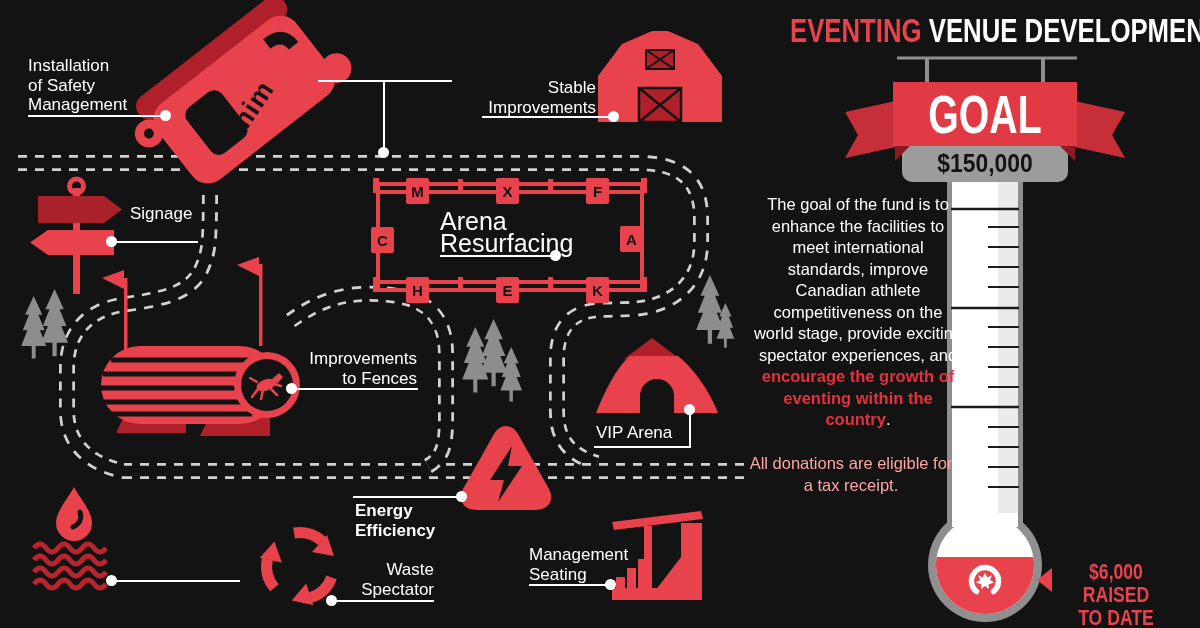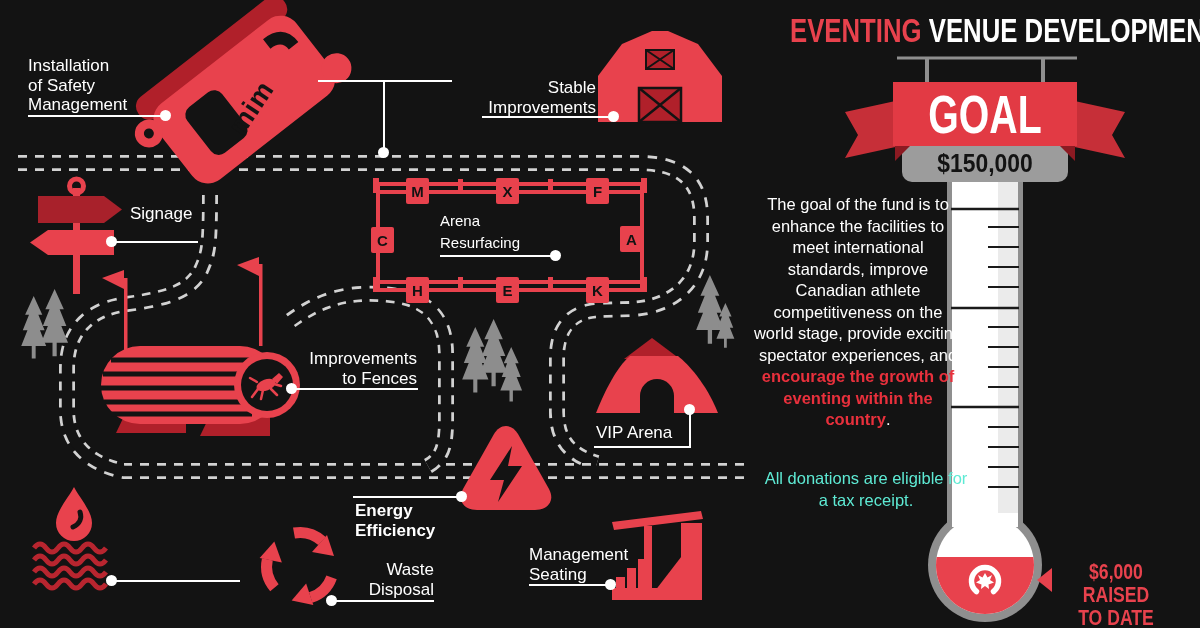--- a/index.html
+++ b/index.html
@@ -8,37 +8,37 @@
   .art{position:absolute;left:0;top:0;}
   .course-label{position:absolute;color:#fff;font-size:17px;line-height:19.5px;
                 white-space:pre-line;font-weight:normal;}
   .ta-c{text-align:center;} .ta-r{text-align:right;}
   .cline{position:absolute;background:#fff;height:2px;}
   .cline.v{width:2px;}
   .cdot{position:absolute;width:11px;height:11px;border-radius:50%;background:#fff;}
   .arena-letter{position:absolute;width:23px;height:26px;background:#e8424d;color:#131313;
                 font-weight:bold;font-size:15px;display:flex;align-items:center;
                 justify-content:center;border-radius:2px;}
-  .arena-caption{position:absolute;left:440px;top:210px;color:#fff;font-size:15px;
+  .arena-caption{position:absolute;left:440px;top:210px;color:#fff;font-size:25px;
                  line-height:22px;white-space:pre-line;}
   .mim-text{position:absolute;left:222px;top:92px;width:60px;transform:rotate(-56deg);
             font-size:27px;font-weight:bold;color:#131313;letter-spacing:1px;}
   .page-title{position:absolute;left:735px;top:12px;width:500px;margin:0;text-align:center;
               font-size:33px;font-weight:bold;letter-spacing:0;color:#fff;
               transform:scaleX(.78);transform-origin:center;white-space:nowrap;}
   .page-title .hl{color:#e8424d;}
   .goal-word{position:absolute;left:885px;top:84px;width:200px;text-align:center;color:#fff;
              font-size:53px;font-weight:bold;transform:scaleX(.74);transform-origin:center;}
   .goal-amount{position:absolute;left:902px;top:148px;width:166px;text-align:center;color:#131313;
                font-size:26px;font-weight:bold;transform:scaleX(.88);transform-origin:center;}
   .fund-desc{position:absolute;left:744px;top:186px;width:212px;text-align:center;color:#fff;
              font-size:16.5px;line-height:21.5px;margin:8px;}
   .fund-desc .em{color:#e8303c;font-weight:bold;}
-  .tax-note{position:absolute;left:744px;top:452px;width:212px;text-align:center;color:#5eead4;
-            font-size:16.5px;line-height:21.5px;margin:16px;}
+  .tax-note{position:absolute;left:744px;top:452px;width:212px;text-align:center;color:#fca5a5;
+            font-size:16.5px;line-height:21.5px;margin:1px;}
   .raised-note{position:absolute;left:1046px;top:560px;width:140px;text-align:center;color:#e8424d;
                font-size:22px;line-height:23px;font-weight:bold;white-space:pre-line;
                transform:scaleX(.8);transform-origin:center;}
   
   .lb-safety{left:28px;top:56px;}
   .lb-cross{left:300px;top:18px;width:170px;}
   .lb-stable{left:480px;top:78px;width:116px;}
   .lb-signage{left:130px;top:204px;}
   .lb-fences{left:295px;top:349px;width:122px;}
   .lb-water{left:138px;top:541px;width:102px;}
@@ -279,21 +279,21 @@
 
   <div class="course-label lb-fences ta-r">Improvements
 to Fences</div>
   <div class="cline" style="left:294px;top:388px;width:124px;"></div>
   <div class="cdot" style="left:286px;top:383px;"></div>
 
   <div class="cline" style="left:114px;top:580px;width:126px;"></div>
   <div class="cdot" style="left:106px;top:575px;"></div>
 
   <div class="course-label lb-waste ta-r">Waste
-Disposal</div>
+Spectator</div>
   <div class="cline" style="left:334px;top:600px;width:100px;"></div>
   <div class="cdot" style="left:326px;top:595px;"></div>
 
   <div class="course-label lb-energy">Energy
 Efficiency</div>
   <div class="cline" style="left:353px;top:496px;width:106px;"></div>
   <div class="cdot" style="left:456px;top:491px;"></div>
 
   <div class="course-label lb-spectator">Management
 Seating</div>

